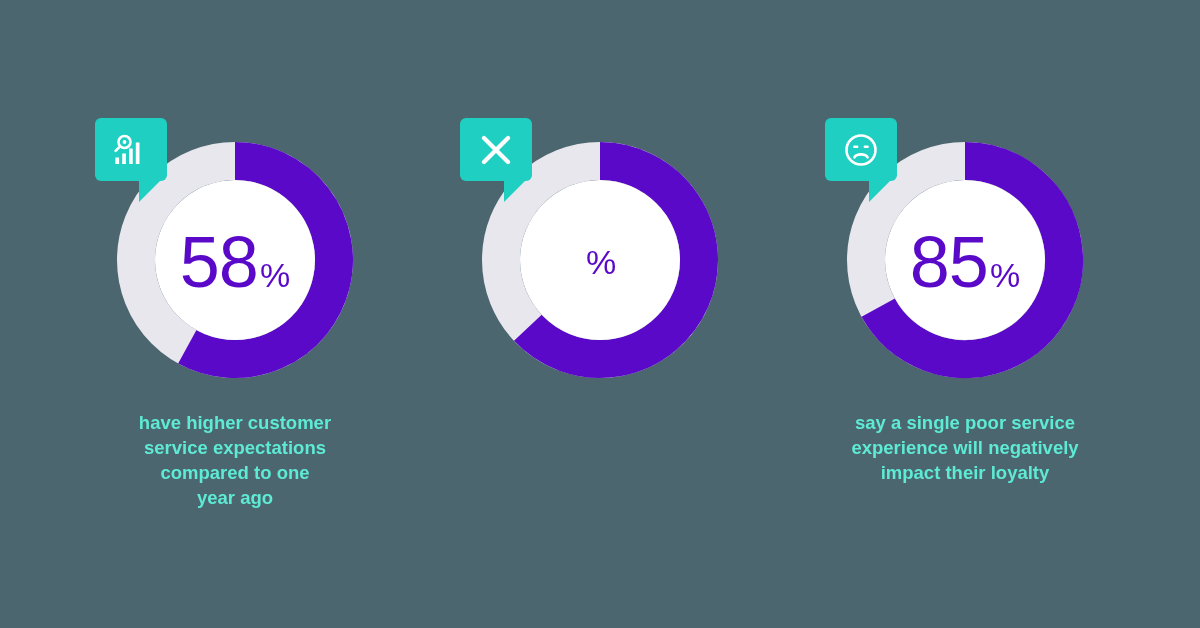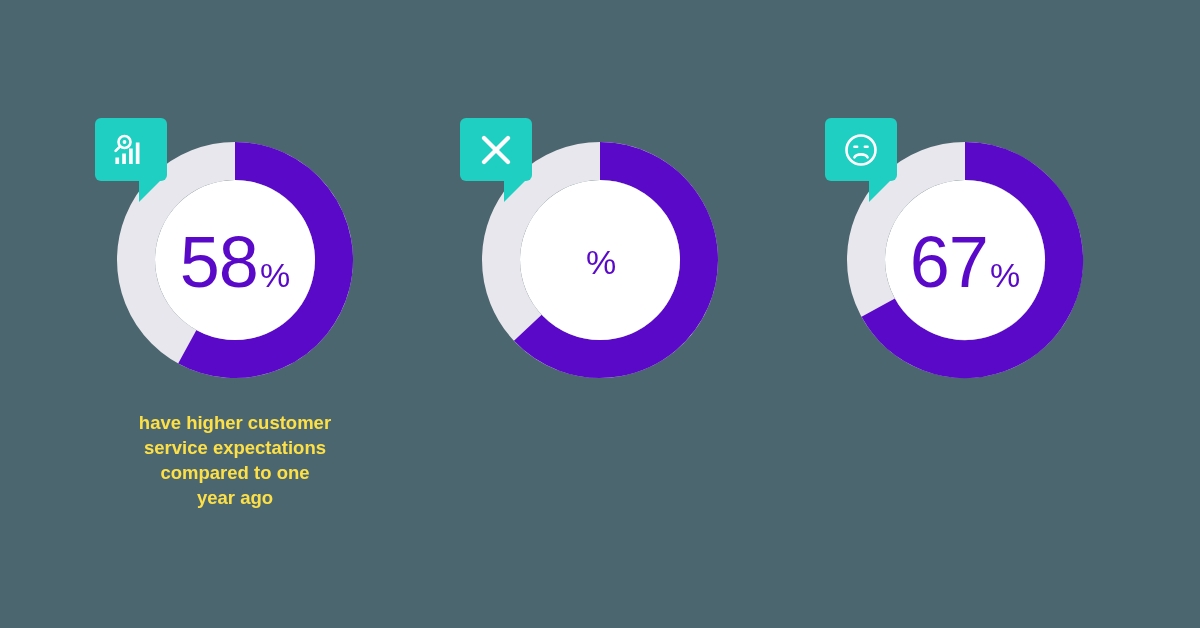--- a/index.html
+++ b/index.html
@@ -136,21 +136,21 @@
 
   
   .caption {
     margin-top: 32px;
     width: 300px;
     text-align: center;
     font-family: "Liberation Sans", sans-serif;
     font-size: 18.5px;
     font-weight: 600;
     line-height: 1.36;
-    color: #fde047;
+    color: #5eead4;
     white-space: pre-line;
   }
 </style>
 </head>
 <body>
 
 <div id="infographic">
   <div class="stats-row">
 
     <div class="stat-card">
@@ -222,35 +222,38 @@
     <div class="stat-card">
       <div class="donut-wrap">
         <svg class="donut-svg" viewBox="0 0 236 236">
           <circle cx="118" cy="118" r="99" fill="none" stroke="#e7e7ed" stroke-width="38"></circle>
           <path id="arc3" fill="none" stroke="#5a09c8" stroke-width="38" d="M 118 19 A 99 99 0 1 1 31.24563867565753 165.69361373606984"></path>
           <circle cx="118" cy="118" r="80" fill="#ffffff"></circle>
         </svg>
 
         <div class="donut-center">
           <div class="pct-group">
-            <span class="pct-number">67</span>
+            <span class="pct-number">85</span>
             <span class="pct-symbol">%</span>
           </div>
         </div>
 
         <div class="badge">
           <div class="badge-body"></div>
           <div class="badge-tail"></div>
           <div class="badge-icon">
             <svg width="36" height="36" viewBox="0 0 36 36" fill="none">
               <circle cx="18" cy="18" r="14.5" stroke="#ffffff" stroke-width="2.6"></circle>
               <rect x="10.2" y="13.6" width="5.2" height="2.5" rx="1.1" fill="#ffffff"></rect>
               <rect x="20.6" y="13.6" width="5.2" height="2.5" rx="1.1" fill="#ffffff"></rect>
               <path d="M11.4 25.3 C13.6 21.4, 22.4 21.4, 24.6 25.3" stroke="#ffffff" stroke-width="2.6" stroke-linecap="round" fill="none"></path>
             </svg>
           </div>
         </div>
       </div>
 
+      <div class="caption">say a single poor service
+experience will negatively
+impact their loyalty</div>
     </div>
 
   </div>
 </div>
 
 </body></html>

